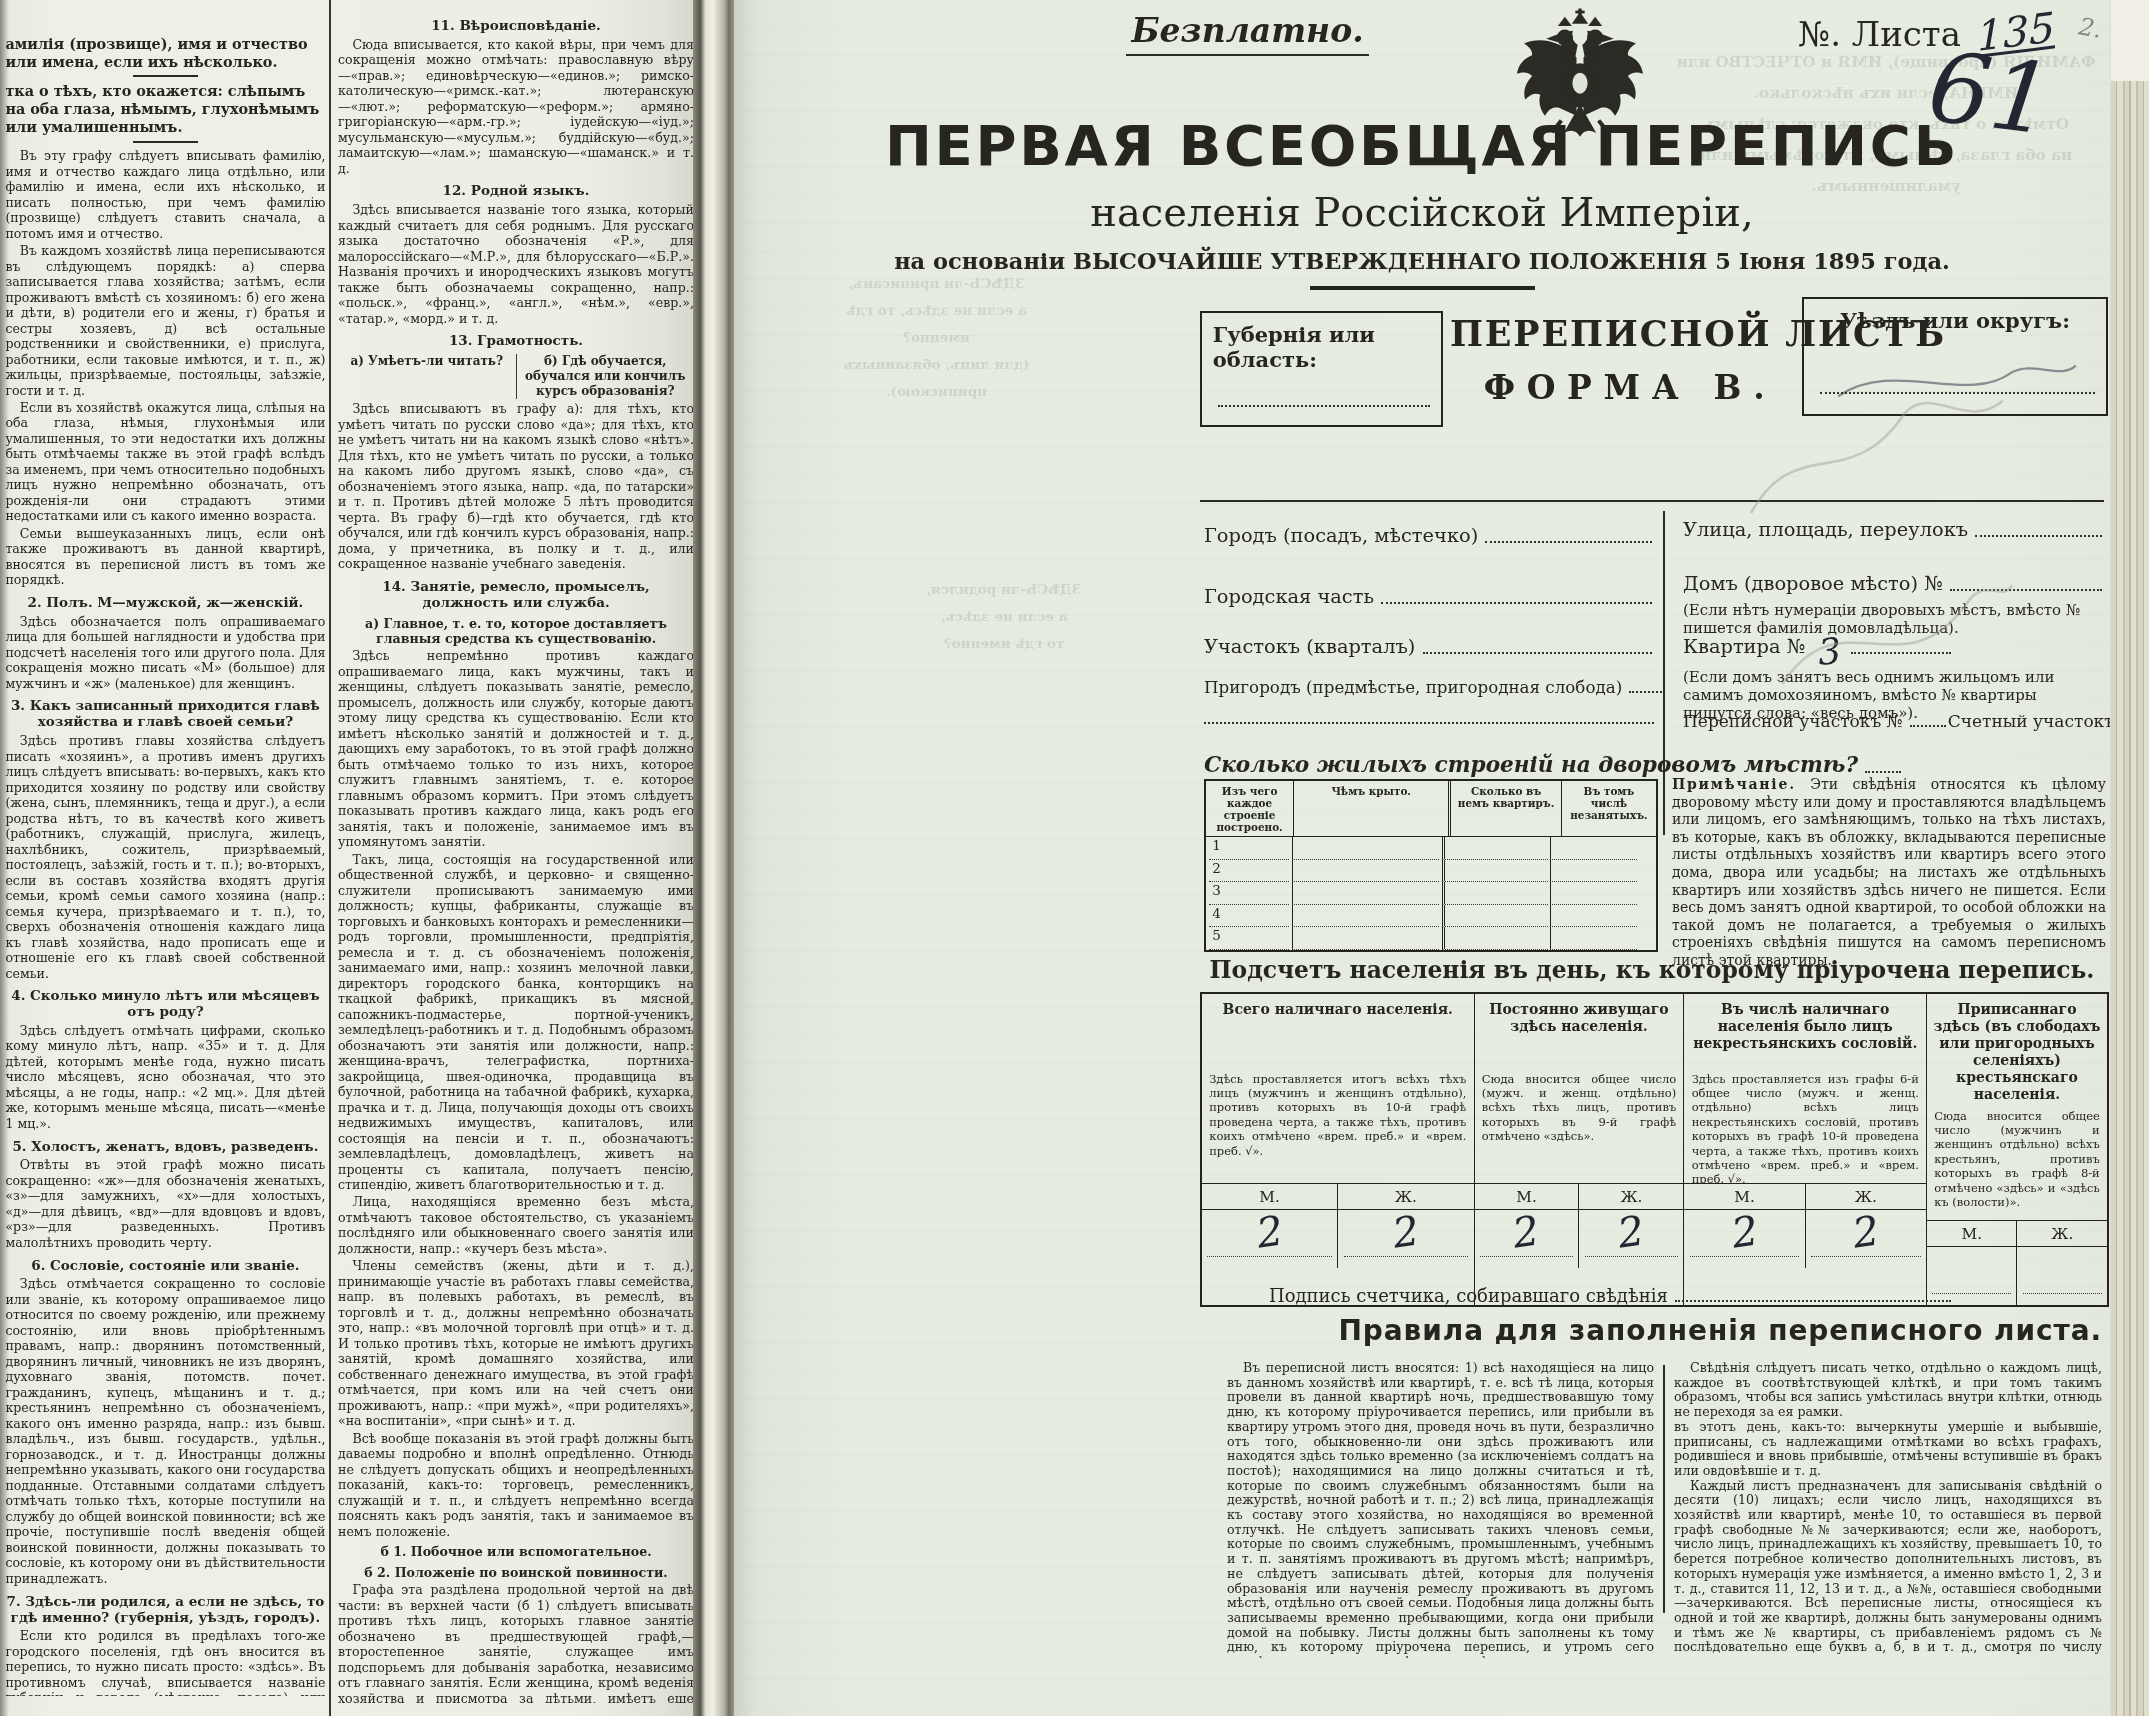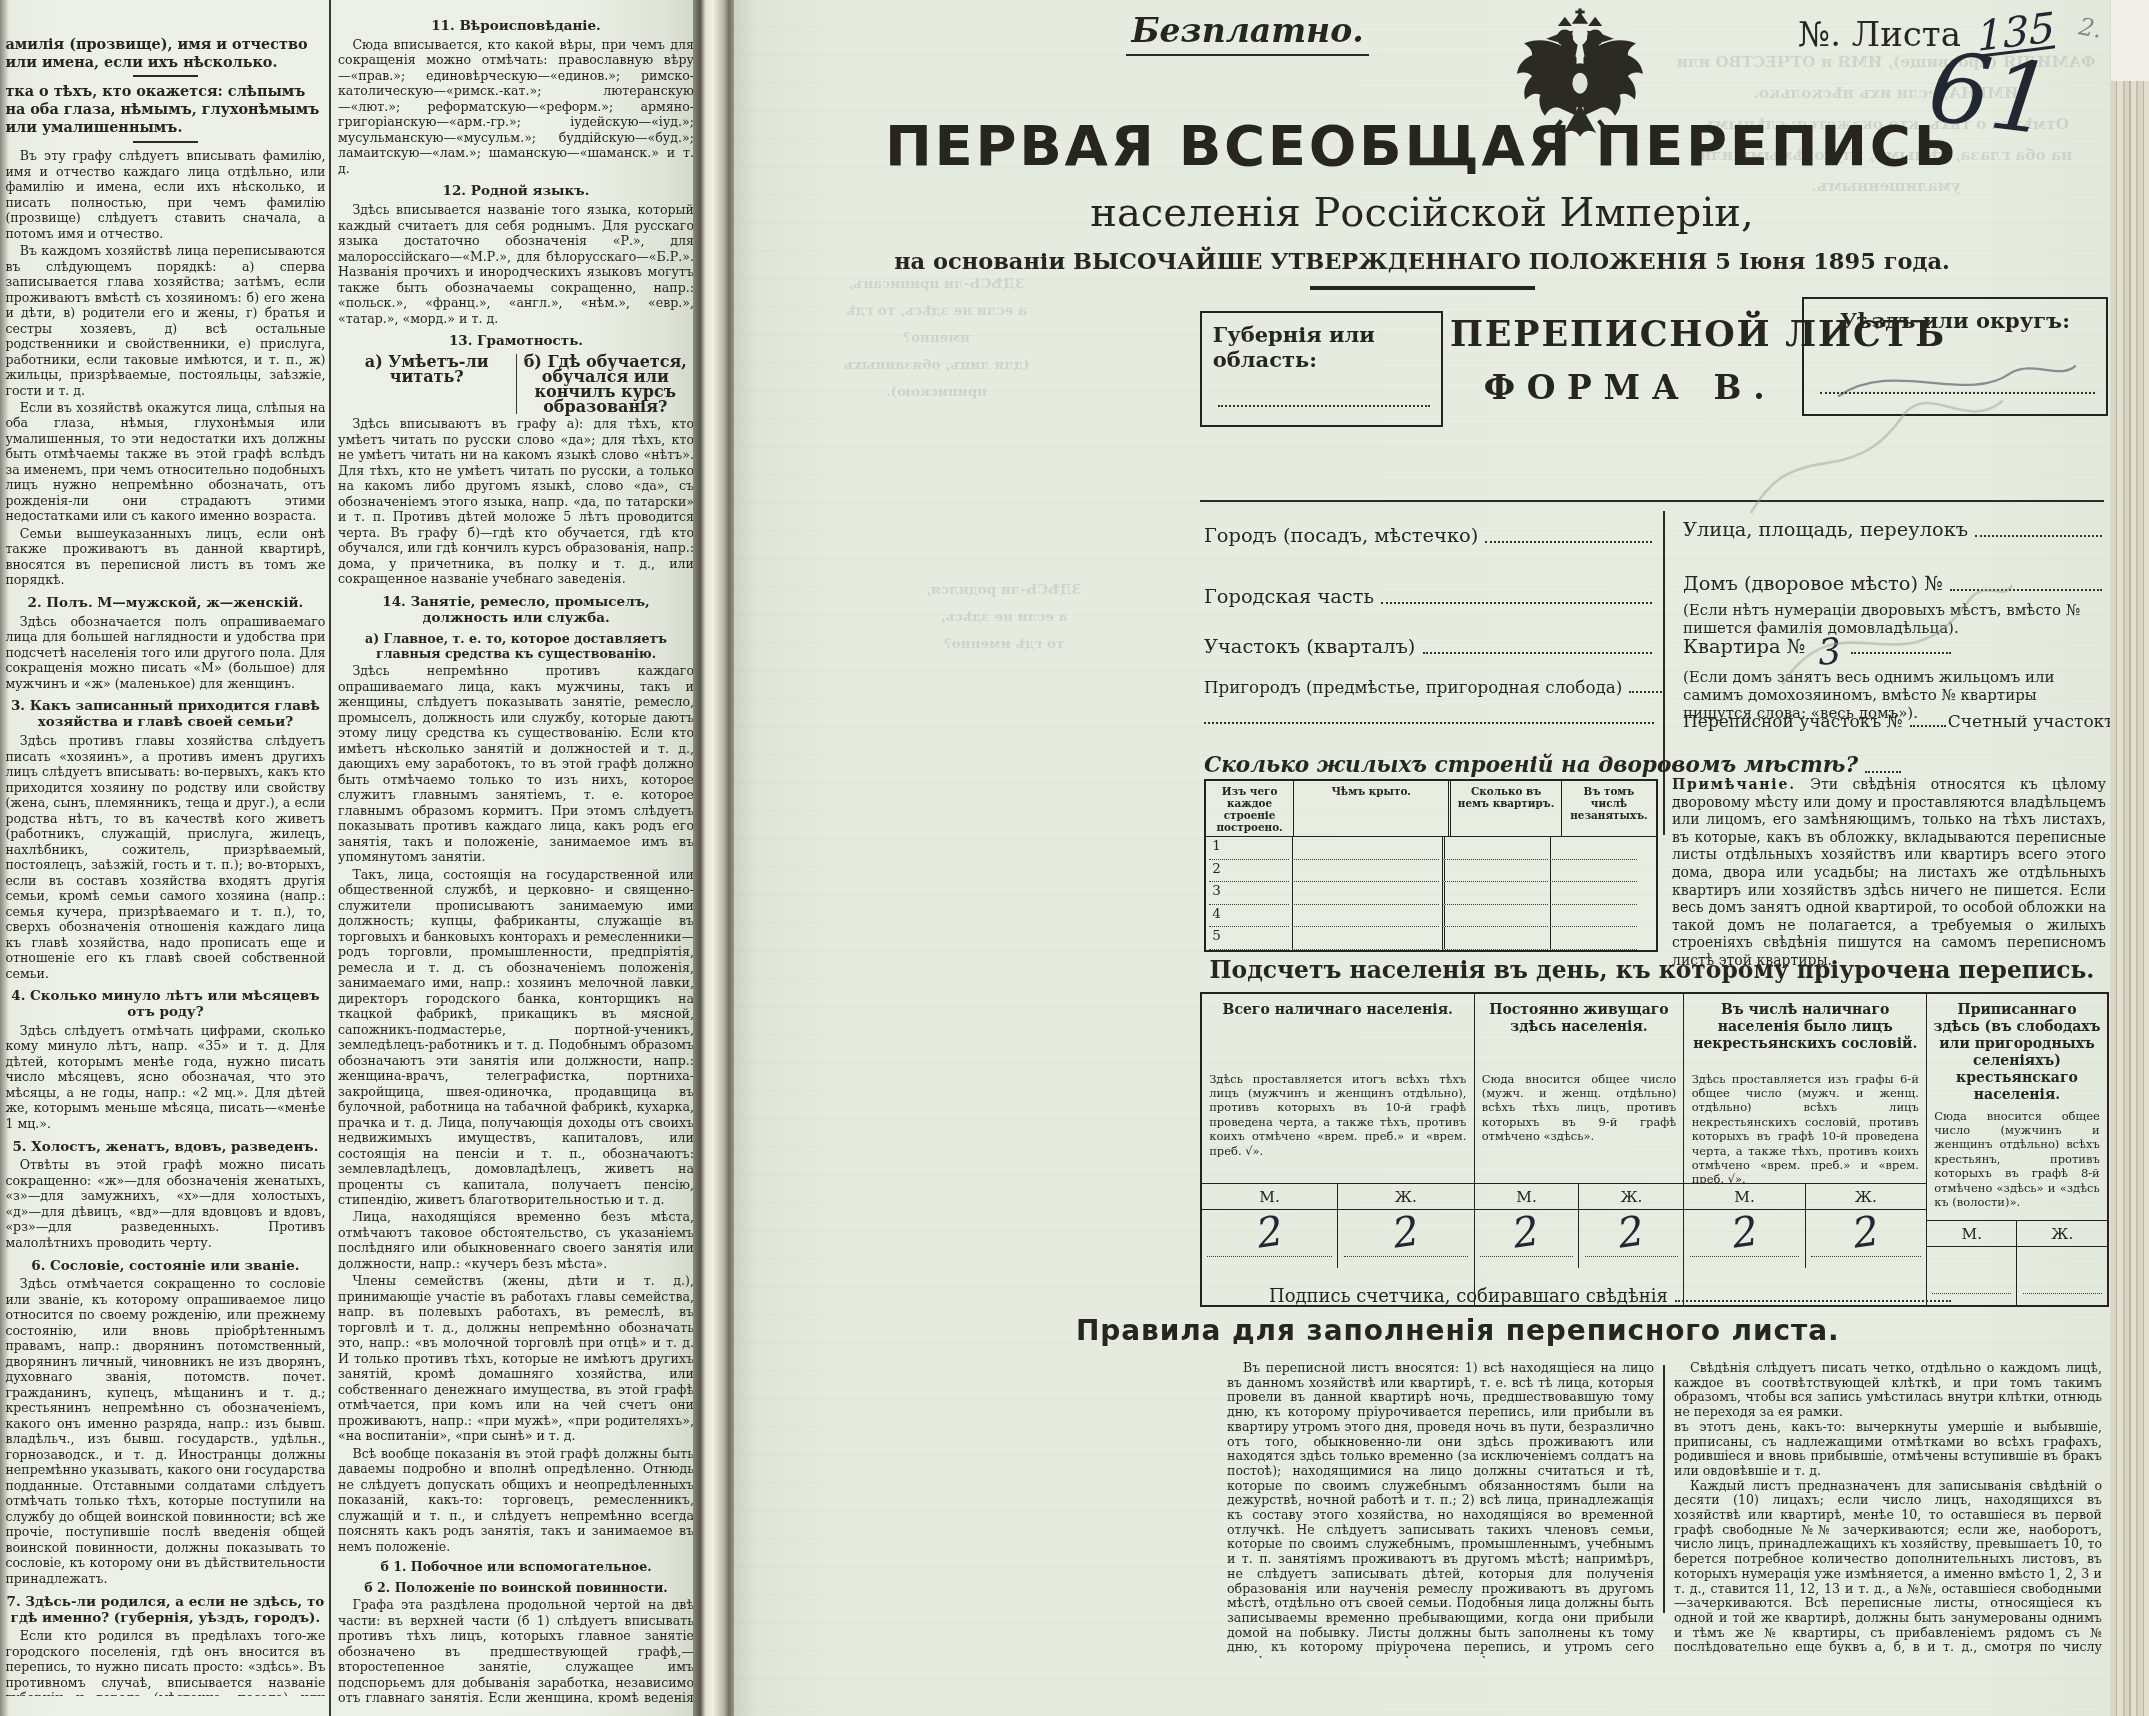--- a/index.html
+++ b/index.html
@@ -13,21 +13,21 @@
       background:linear-gradient(90deg,rgba(60,55,45,.55),rgba(60,55,45,0));}
   #lp-col1{position:absolute;left:5.4px;top:31px;width:320px;height:1665px;overflow:hidden;}
   #lp-col2{position:absolute;left:338px;top:10.8px;width:356px;height:1692px;overflow:hidden;}
   #lp-div{position:absolute;left:329px;top:0;width:1.8px;height:1716px;background:#3a382f;}
   .lp-p{font-size:12.6px;line-height:15.5px;text-align:justify;text-indent:14.4px;margin:0 0 1.8px;}
   .lp-h{font-weight:bold;text-align:center;font-size:13.5px;line-height:16px;margin:6.3px 0 3.6px;}
   .lp-hc{font-weight:bold;text-align:left;font-size:14.4px;line-height:18px;margin:3.6px 0 5.4px;}
   .lp-hc::after{content:"";display:block;width:65px;margin:4.5px auto 0;border-top:2.7px solid #2a2922;}
   .lp-hs{font-weight:bold;text-align:center;font-size:12.6px;margin:5.4px 0 2.7px;}
   .lp-h2{display:flex;margin:5.4px 0 2.7px;}
-  .lp-h2c{flex:1;font-weight:bold;font-size:16px;line-height:15px;text-align:center;padding:0 2.7px;}
+  .lp-h2c{flex:1;font-weight:bold;font-size:12px;line-height:15px;text-align:center;padding:0 2.7px;}
   .lp-h2c + .lp-h2c{border-left:1.8px solid #3a382f;}
   #lp-imprint{position:absolute;left:349px;top:1802px;font-size:9px;letter-spacing:0.9px;color:#55524a;}
 
   
   #gut{position:absolute;left:693px;top:0;width:41px;height:1716px;
        background:linear-gradient(90deg,#8f8c7f 0,#55524a 7.2px,#e4e1d5 12.6px,#f2efe4 20px,#b5b2a5 31px,#716e63 36px,#9a978a 41px);}
 
   
   #rp{position:absolute;left:734px;top:0;width:1376px;height:1716px;overflow:hidden;
       background:linear-gradient(90deg,#cdd2c4 0,#dfe5d9 23.4px,#e6ebe0 108px,#e7ece1 1242px,#e3e8dc 1376px);}
@@ -121,21 +121,21 @@
   .mj div + div{border-left:1.4px solid #23221c;}
   .vals{display:flex;height:58px;}
   .vals .vc{flex:1;position:relative;text-align:center;}
   .vals .vc + .vc{border-left:1.4px solid #23221c;}
   .vals .dl{position:absolute;left:5.4px;right:5.4px;bottom:10.8px;border-bottom:1.8px dotted #3c3a32;}
   .vals .hw{font-size:41px;display:inline-block;transform:rotate(-8deg);margin-top:-1.8px;}
 
   #sig{left:535px;top:1285px;width:684px;}
   #sig .lbl{font-size:18px;}
 
-  #ruleshead{left:342px;top:1314px;width:1026px;text-align:left;font-family:"DejaVu Sans",sans-serif;
+  #ruleshead{left:342px;top:1314px;width:1026px;text-align:right;font-family:"DejaVu Sans",sans-serif;
              font-weight:bold;font-size:28px;letter-spacing:0.9px;white-space:nowrap;}
   #rules1{left:493px;top:1361px;width:427px;height:297px;overflow:hidden;}
   #rules2{left:940px;top:1361px;width:428px;height:297px;overflow:hidden;}
   #rulesdiv{left:929px;top:1365px;width:1.8px;height:248px;background:#2a2922;}
   .rp-p{font-size:12.6px;line-height:14.7px;text-align:justify;text-indent:16px;margin:0;}
   .rp-p.cont{text-indent:0;}
 
   .scrib{opacity:.45;}
   #scrib1{left:1008px;top:378px;width:270px;height:153px;}
   #scrib2{left:1035px;top:540px;width:252px;height:180px;}

